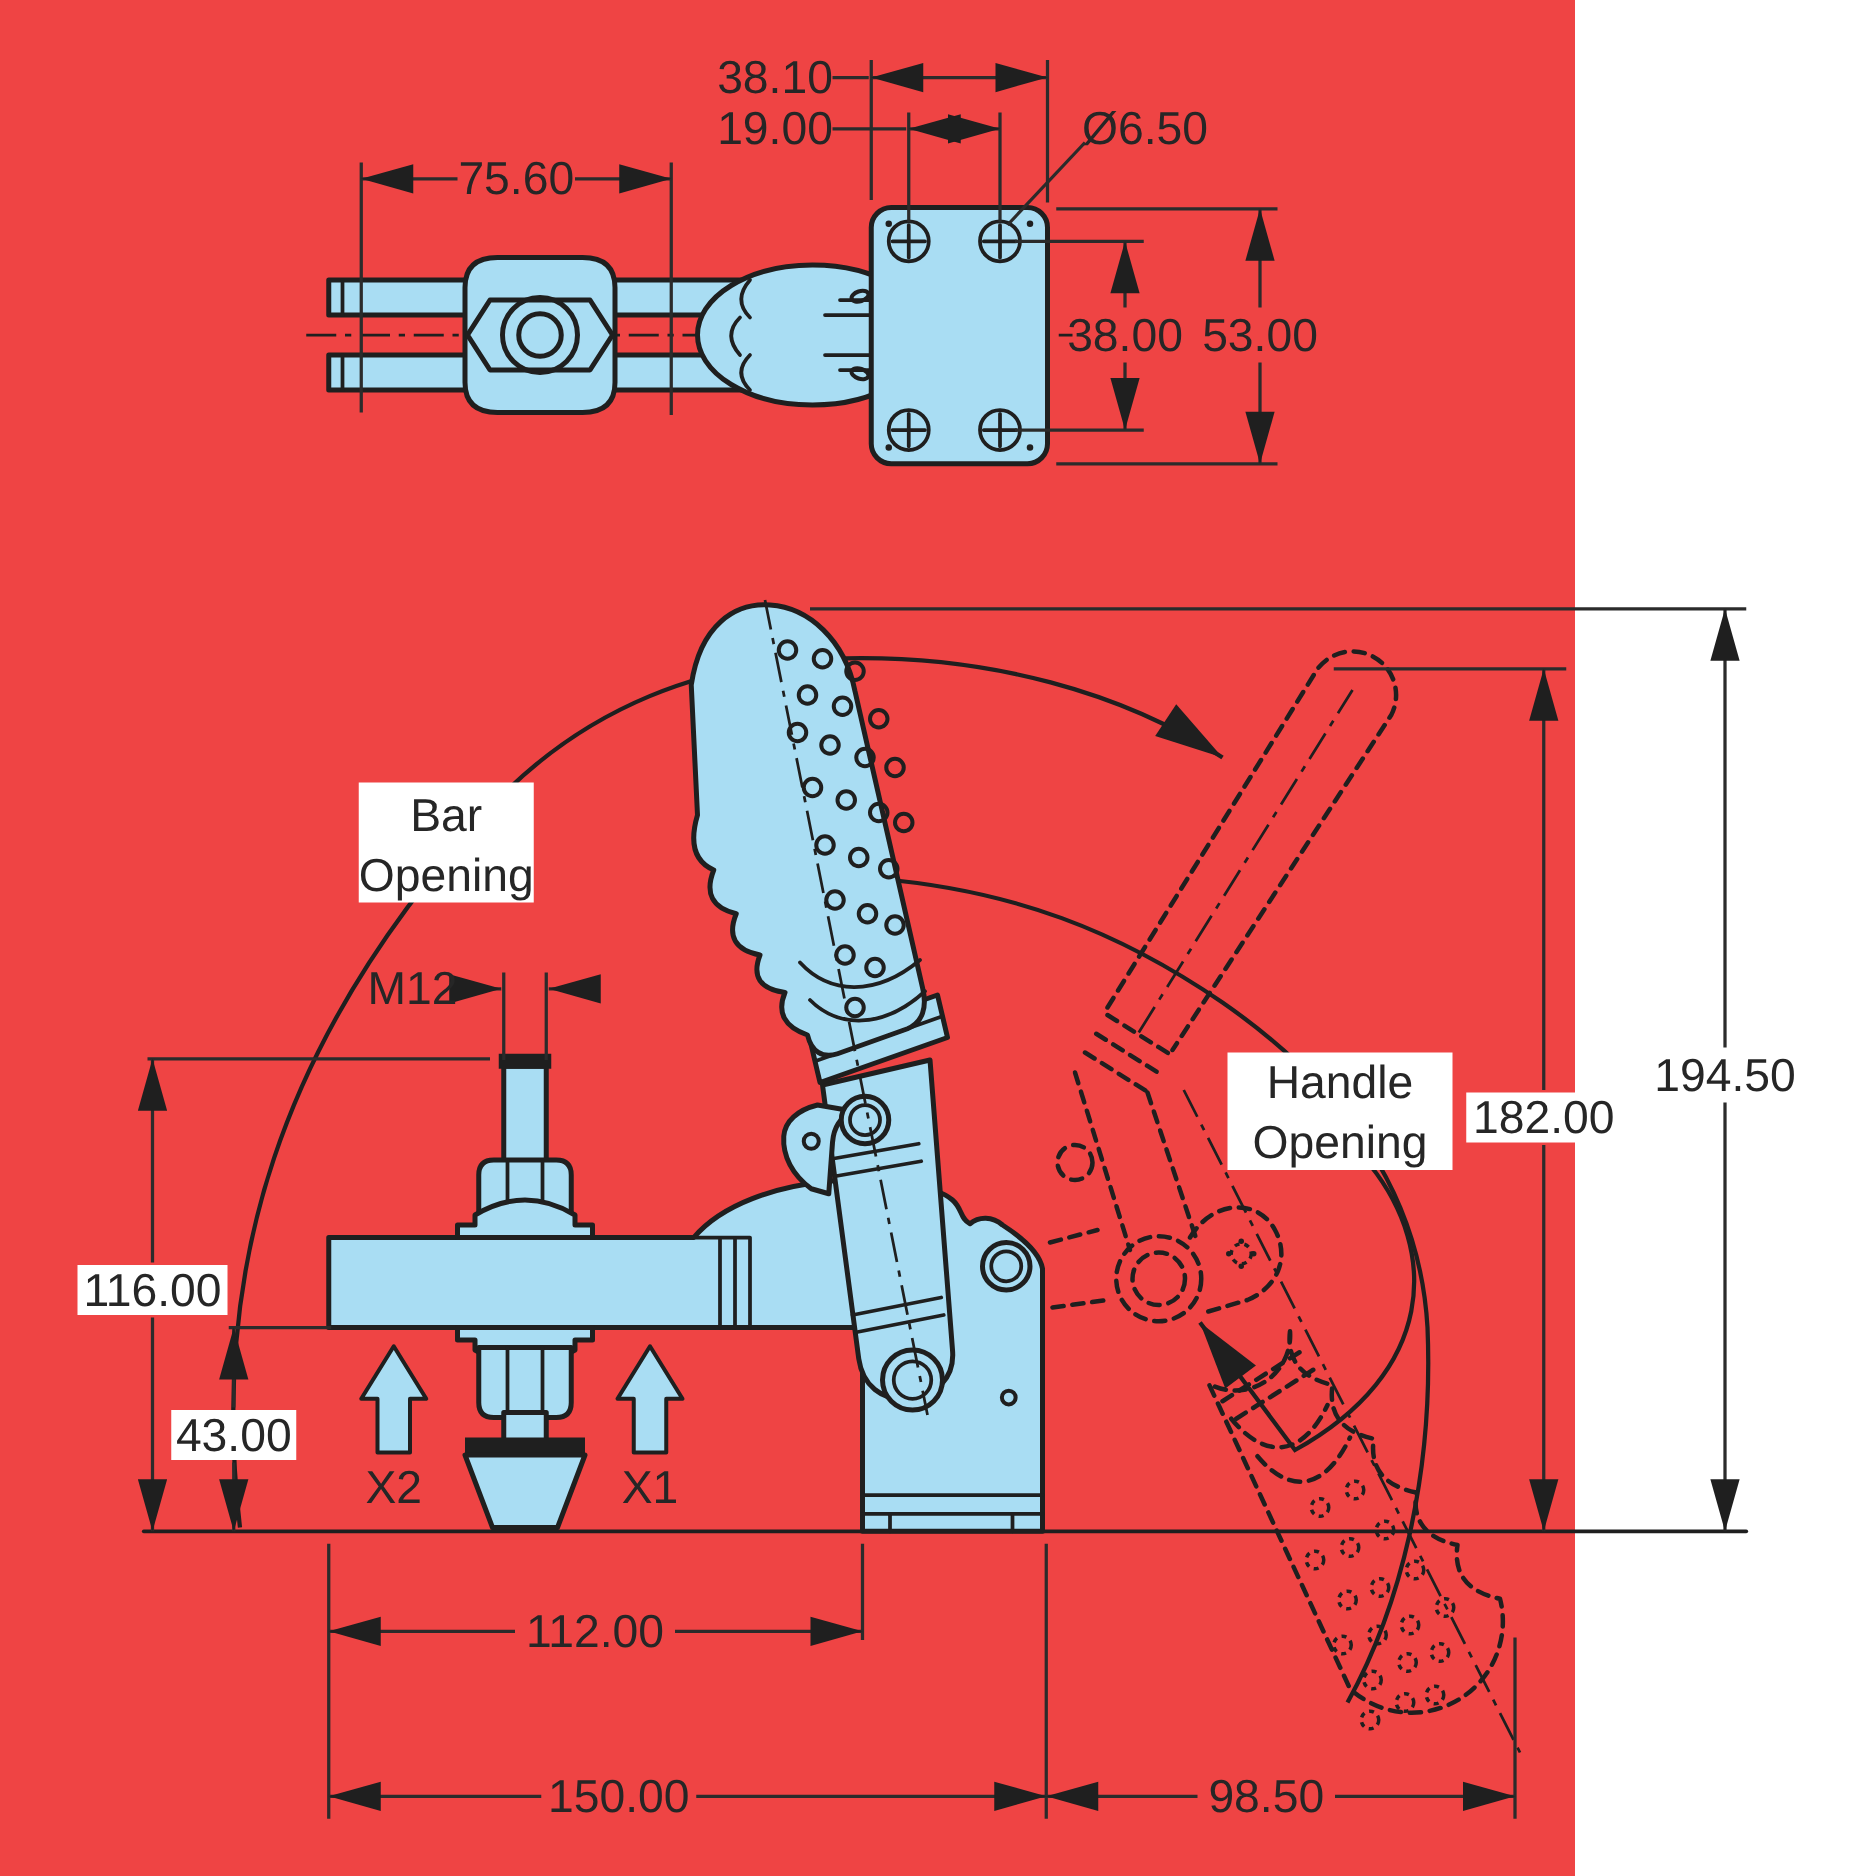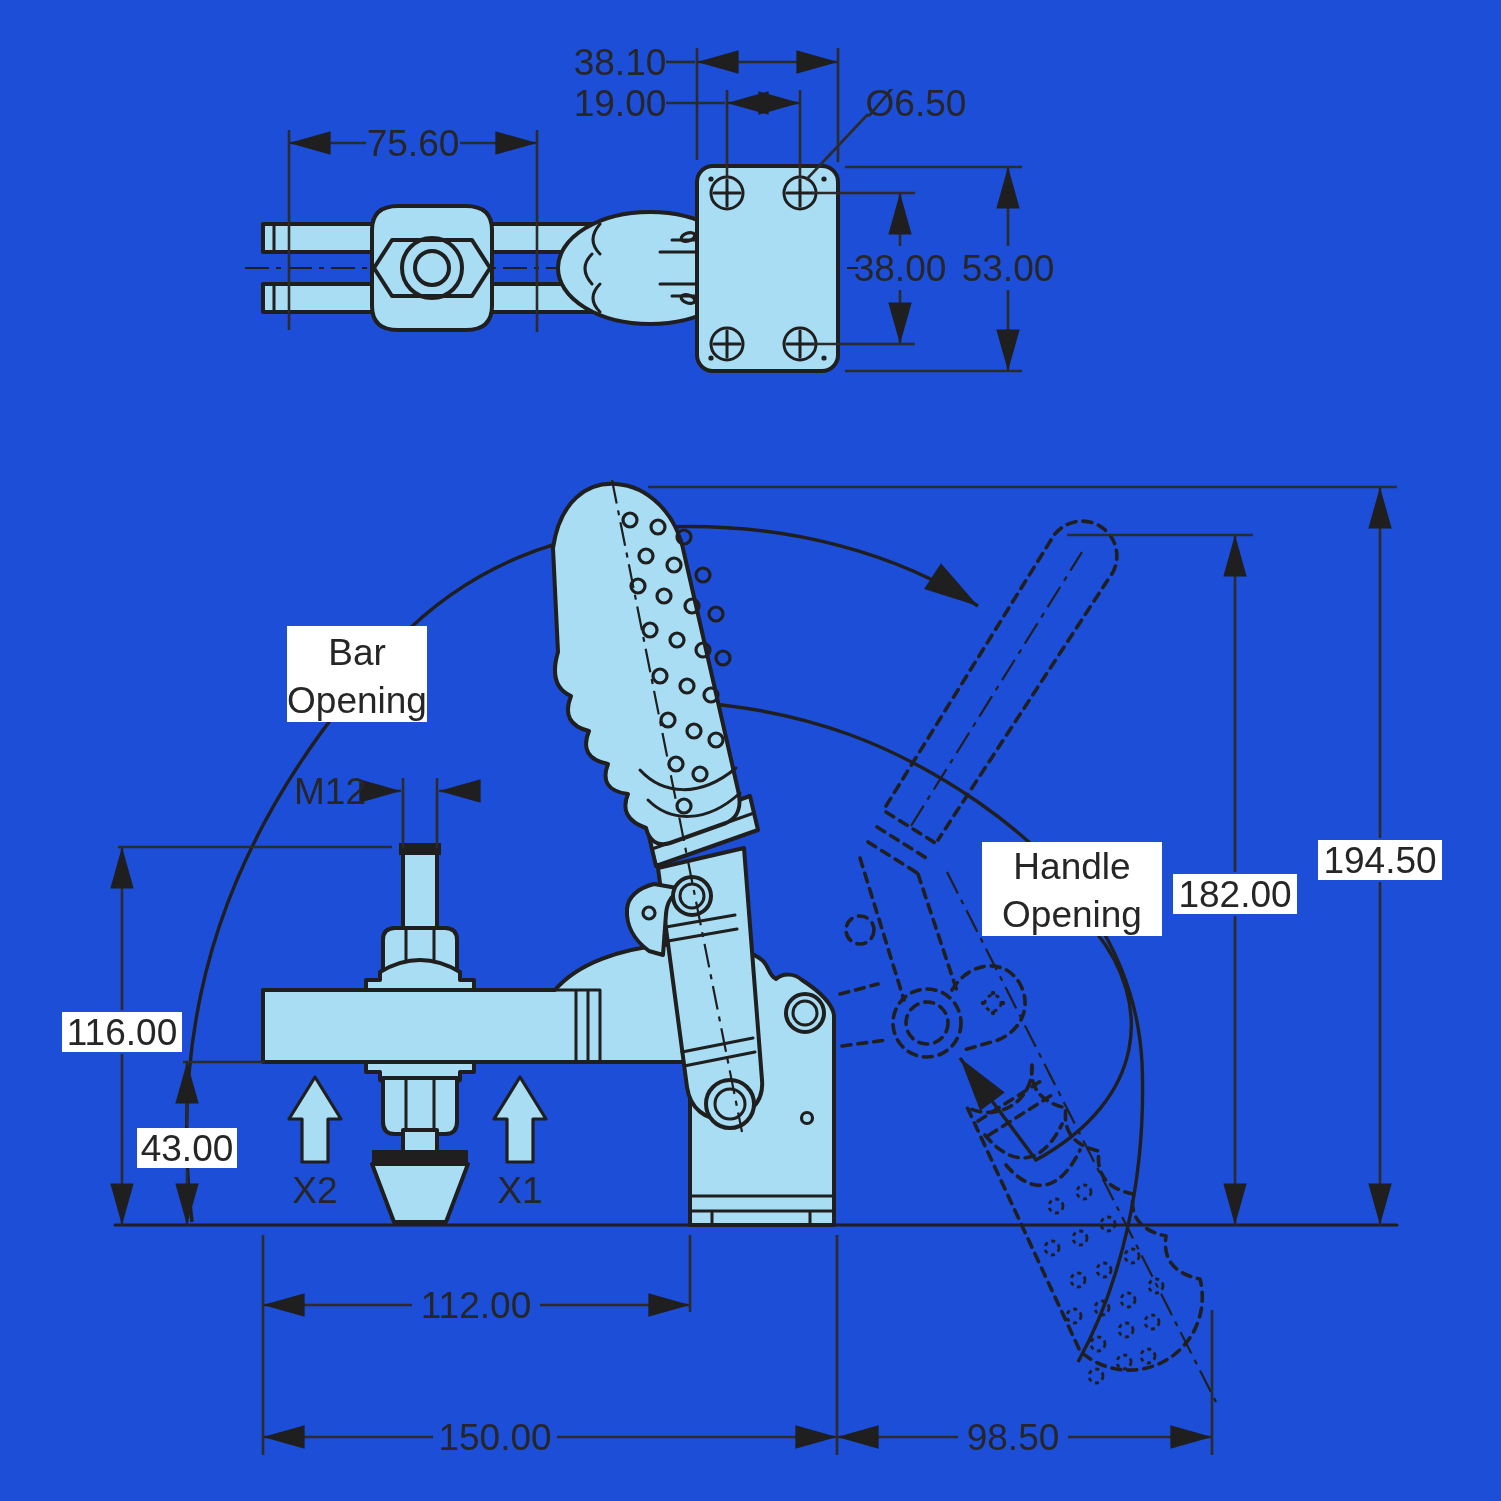--- a/index.html
+++ b/index.html
@@ -1,16 +1,16 @@
 <!DOCTYPE html>
 <html><head>
 <meta charset="utf-8">
 <style>
   html,body { margin:0; padding:0; background:#ffffff; }
-  .stage { width:1501px; height:1501px; position:relative; background:#1d4ed8;text-align:center; }
+  .stage { width:1260px; height:1501px; position:relative; background:#ef4444;text-align:center; }
   svg { display:block; }
   .part  { fill:#A9DDF3; stroke:#1F1F1F; stroke-width:4; stroke-linejoin:round; }
   .part3 { fill:#A9DDF3; stroke:#1F1F1F; stroke-width:3.2; stroke-linejoin:round; }
   .ink   { fill:#1F1F1F; stroke:none; }
   .ln    { fill:none; stroke:#1F1F1F; stroke-width:4; stroke-linecap:round; stroke-linejoin:round; }
   .ln3   { fill:none; stroke:#1F1F1F; stroke-width:3;  stroke-linecap:round; }
   .dot   { fill:none; stroke:#1F1F1F; stroke-width:3.2; }
   .cl    { fill:none; stroke:#1F1F1F; stroke-width:2.2; stroke-dasharray:24 7 5 7; }
   .ph    { fill:none; stroke:#1F1F1F; stroke-width:3.6; stroke-dasharray:9 7; stroke-linecap:round; stroke-linejoin:round; }
   .phd   { fill:none; stroke:#1F1F1F; stroke-width:2.8; stroke-dasharray:4 4; }

